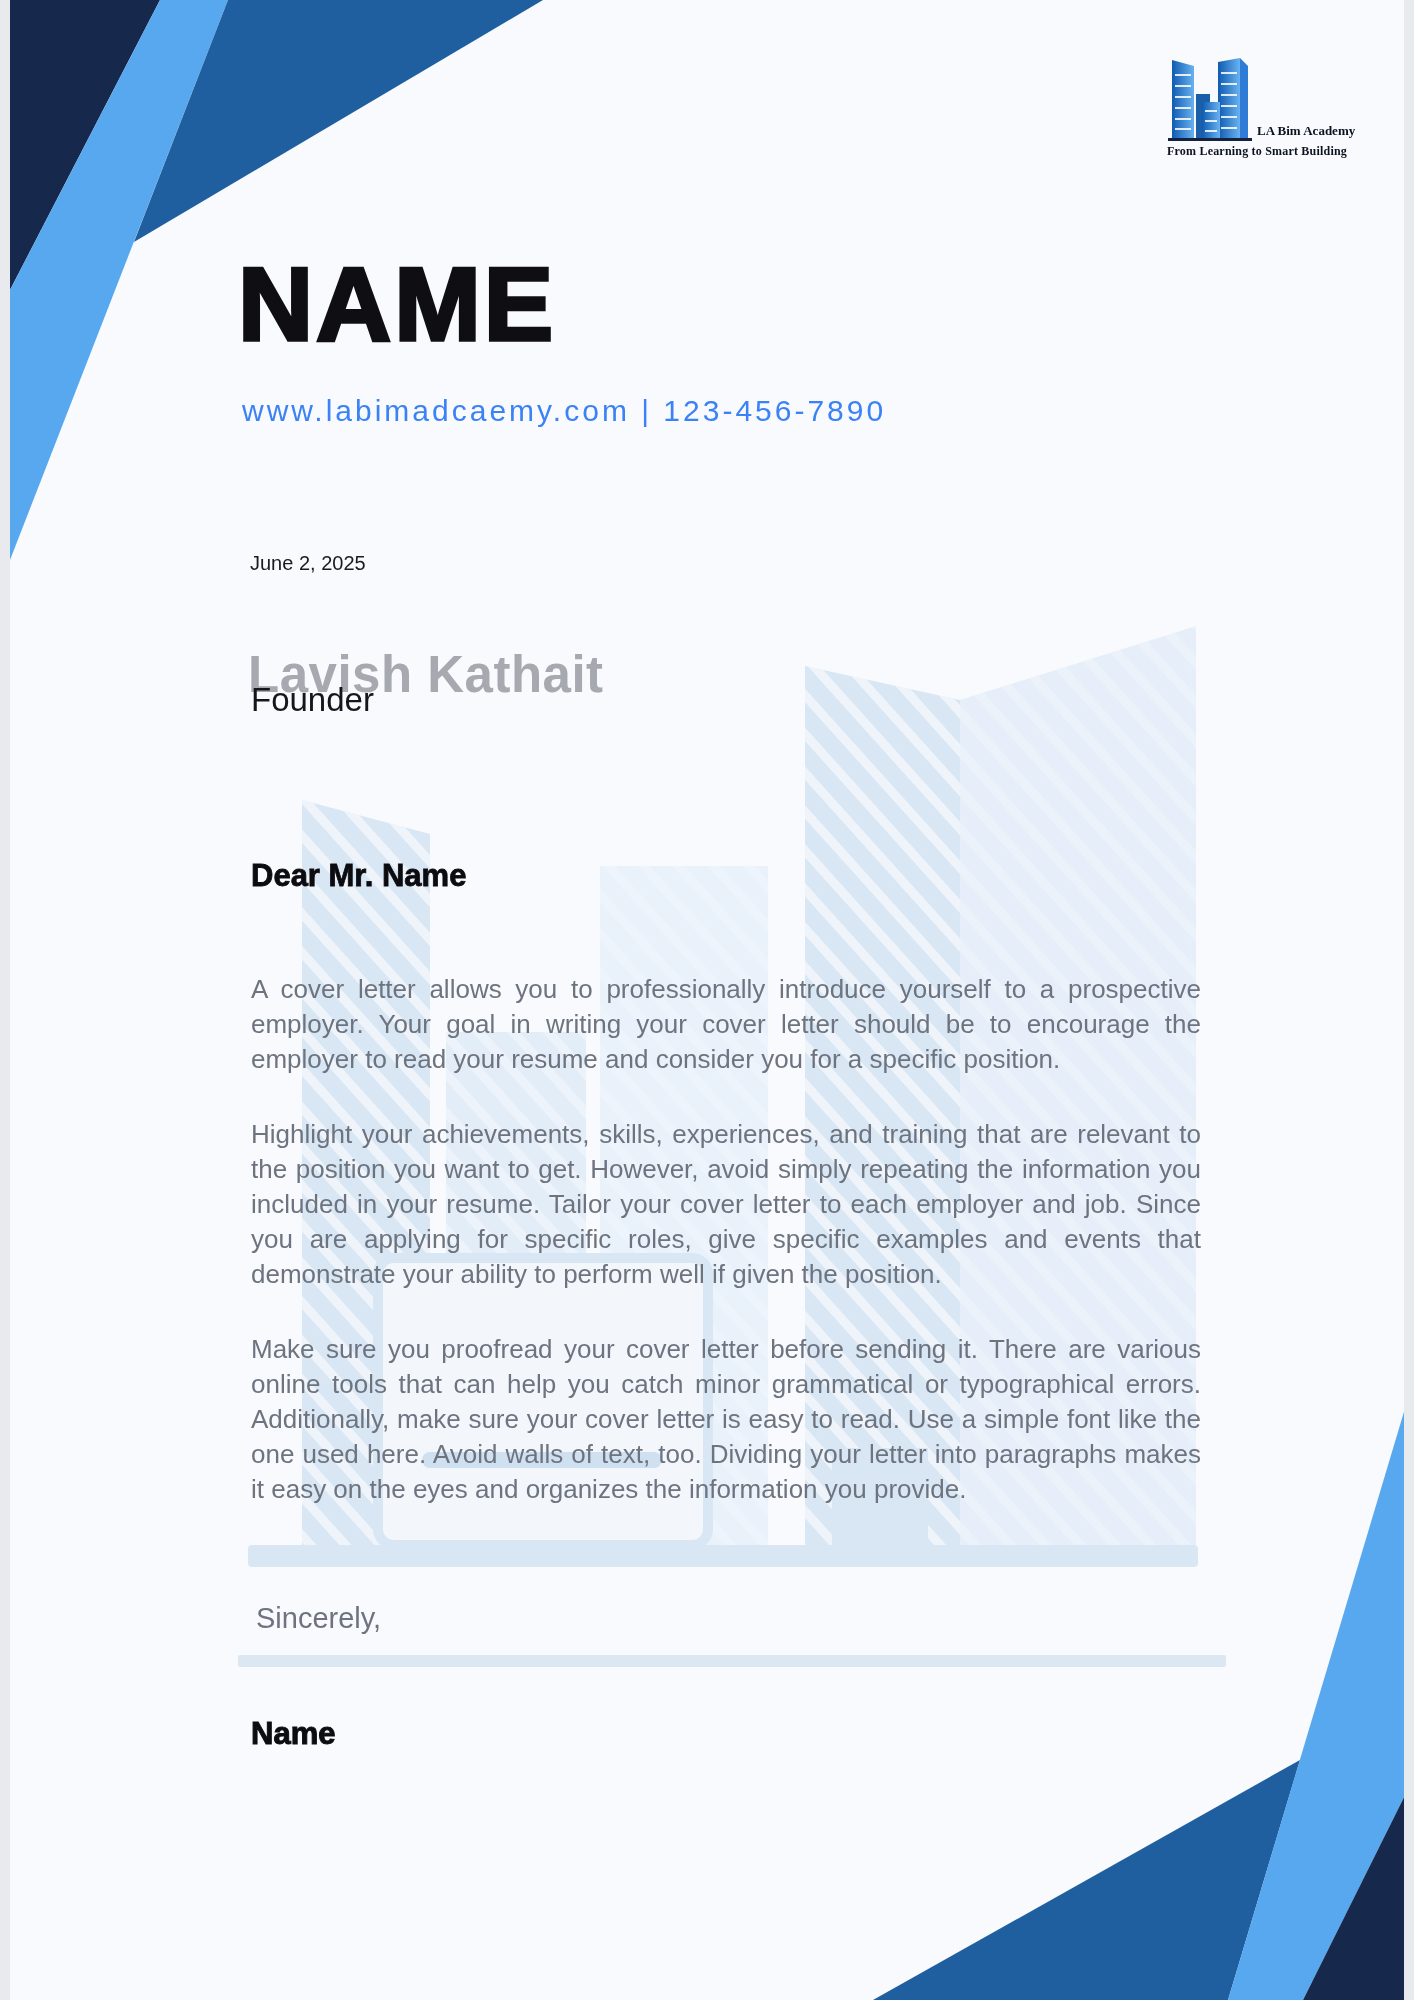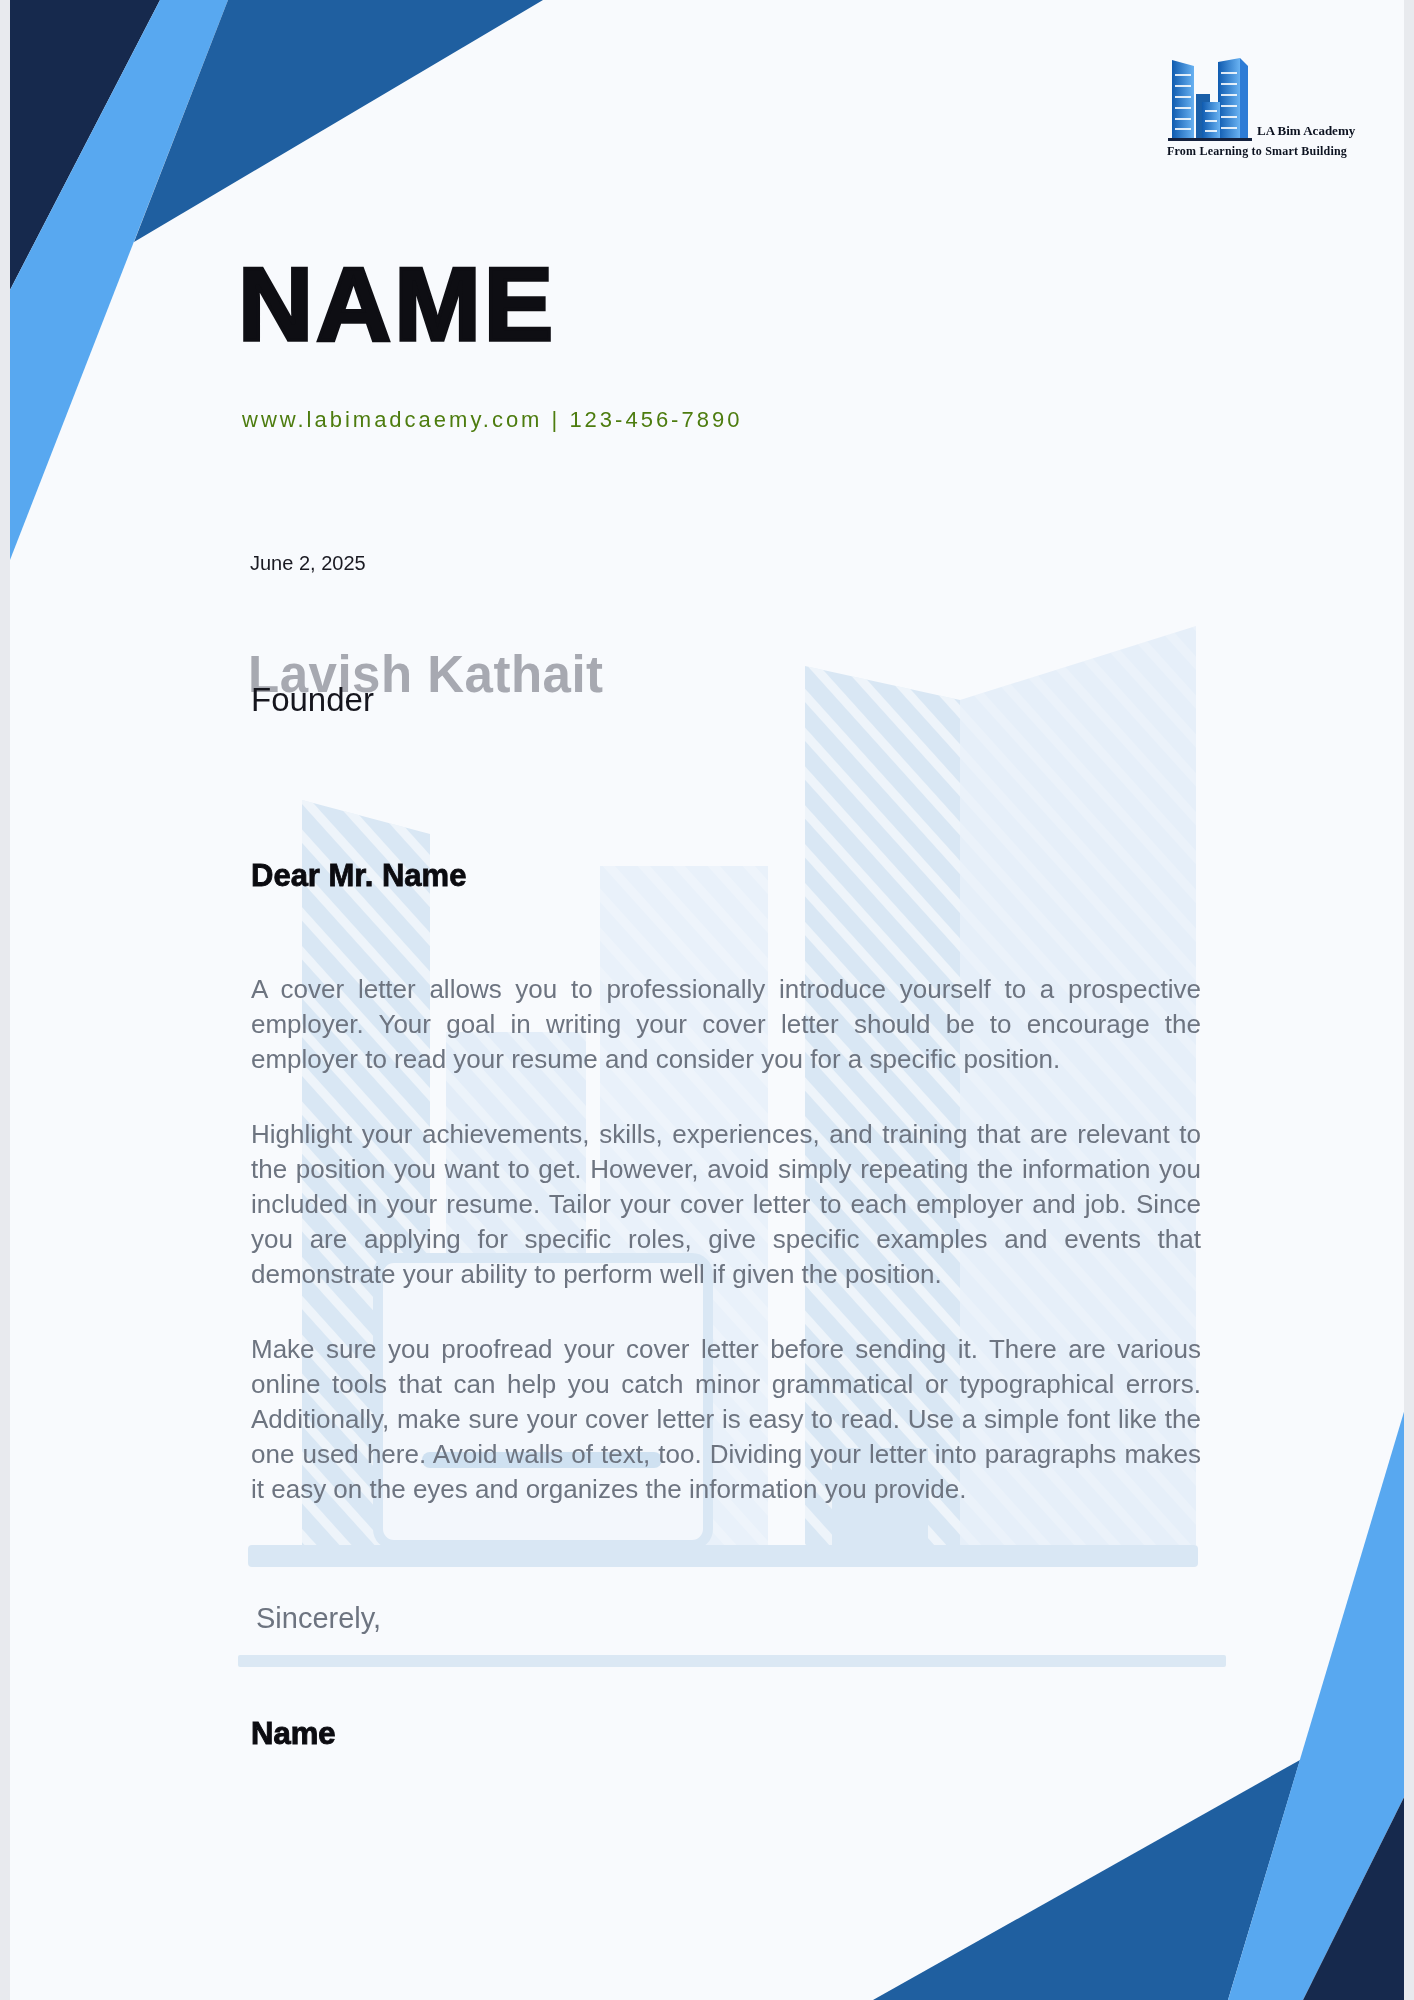--- a/index.html
+++ b/index.html
@@ -19,21 +19,21 @@
     position:absolute;left:2px;top:99px;width:195px;
     font-family:"Liberation Serif",serif;font-weight:bold;font-size:12px;color:#0c1220;white-space:nowrap;letter-spacing:.2px;
   }
   .title{
     position:absolute;left:228px;top:252px;margin:0;
     font-size:104px;line-height:1;font-weight:700;color:#0e0e13;
     letter-spacing:3px;-webkit-text-stroke:3.5px #0e0e13;
   }
   .contact{
     position:absolute;left:232px;top:394px;
-    font-size:22px;letter-spacing:3px;color:#4d7c0f;margin-top:13px;
+    font-size:30px;letter-spacing:3px;color:#3b82f6;
   }
   .date{position:absolute;left:240px;top:552px;font-size:20px;color:#1a1a22;}
   .recipient{
     position:absolute;left:238px;top:645px;
     font-size:51px;font-weight:700;color:#a7a9b1;letter-spacing:.5px;
   }
   .rtitle{position:absolute;left:241px;top:681px;font-size:33px;color:#15151d;}
   .salutation{
     position:absolute;left:241px;top:858px;
     font-size:31px;font-weight:700;color:#0b0b10;-webkit-text-stroke:.8px #0b0b10;

